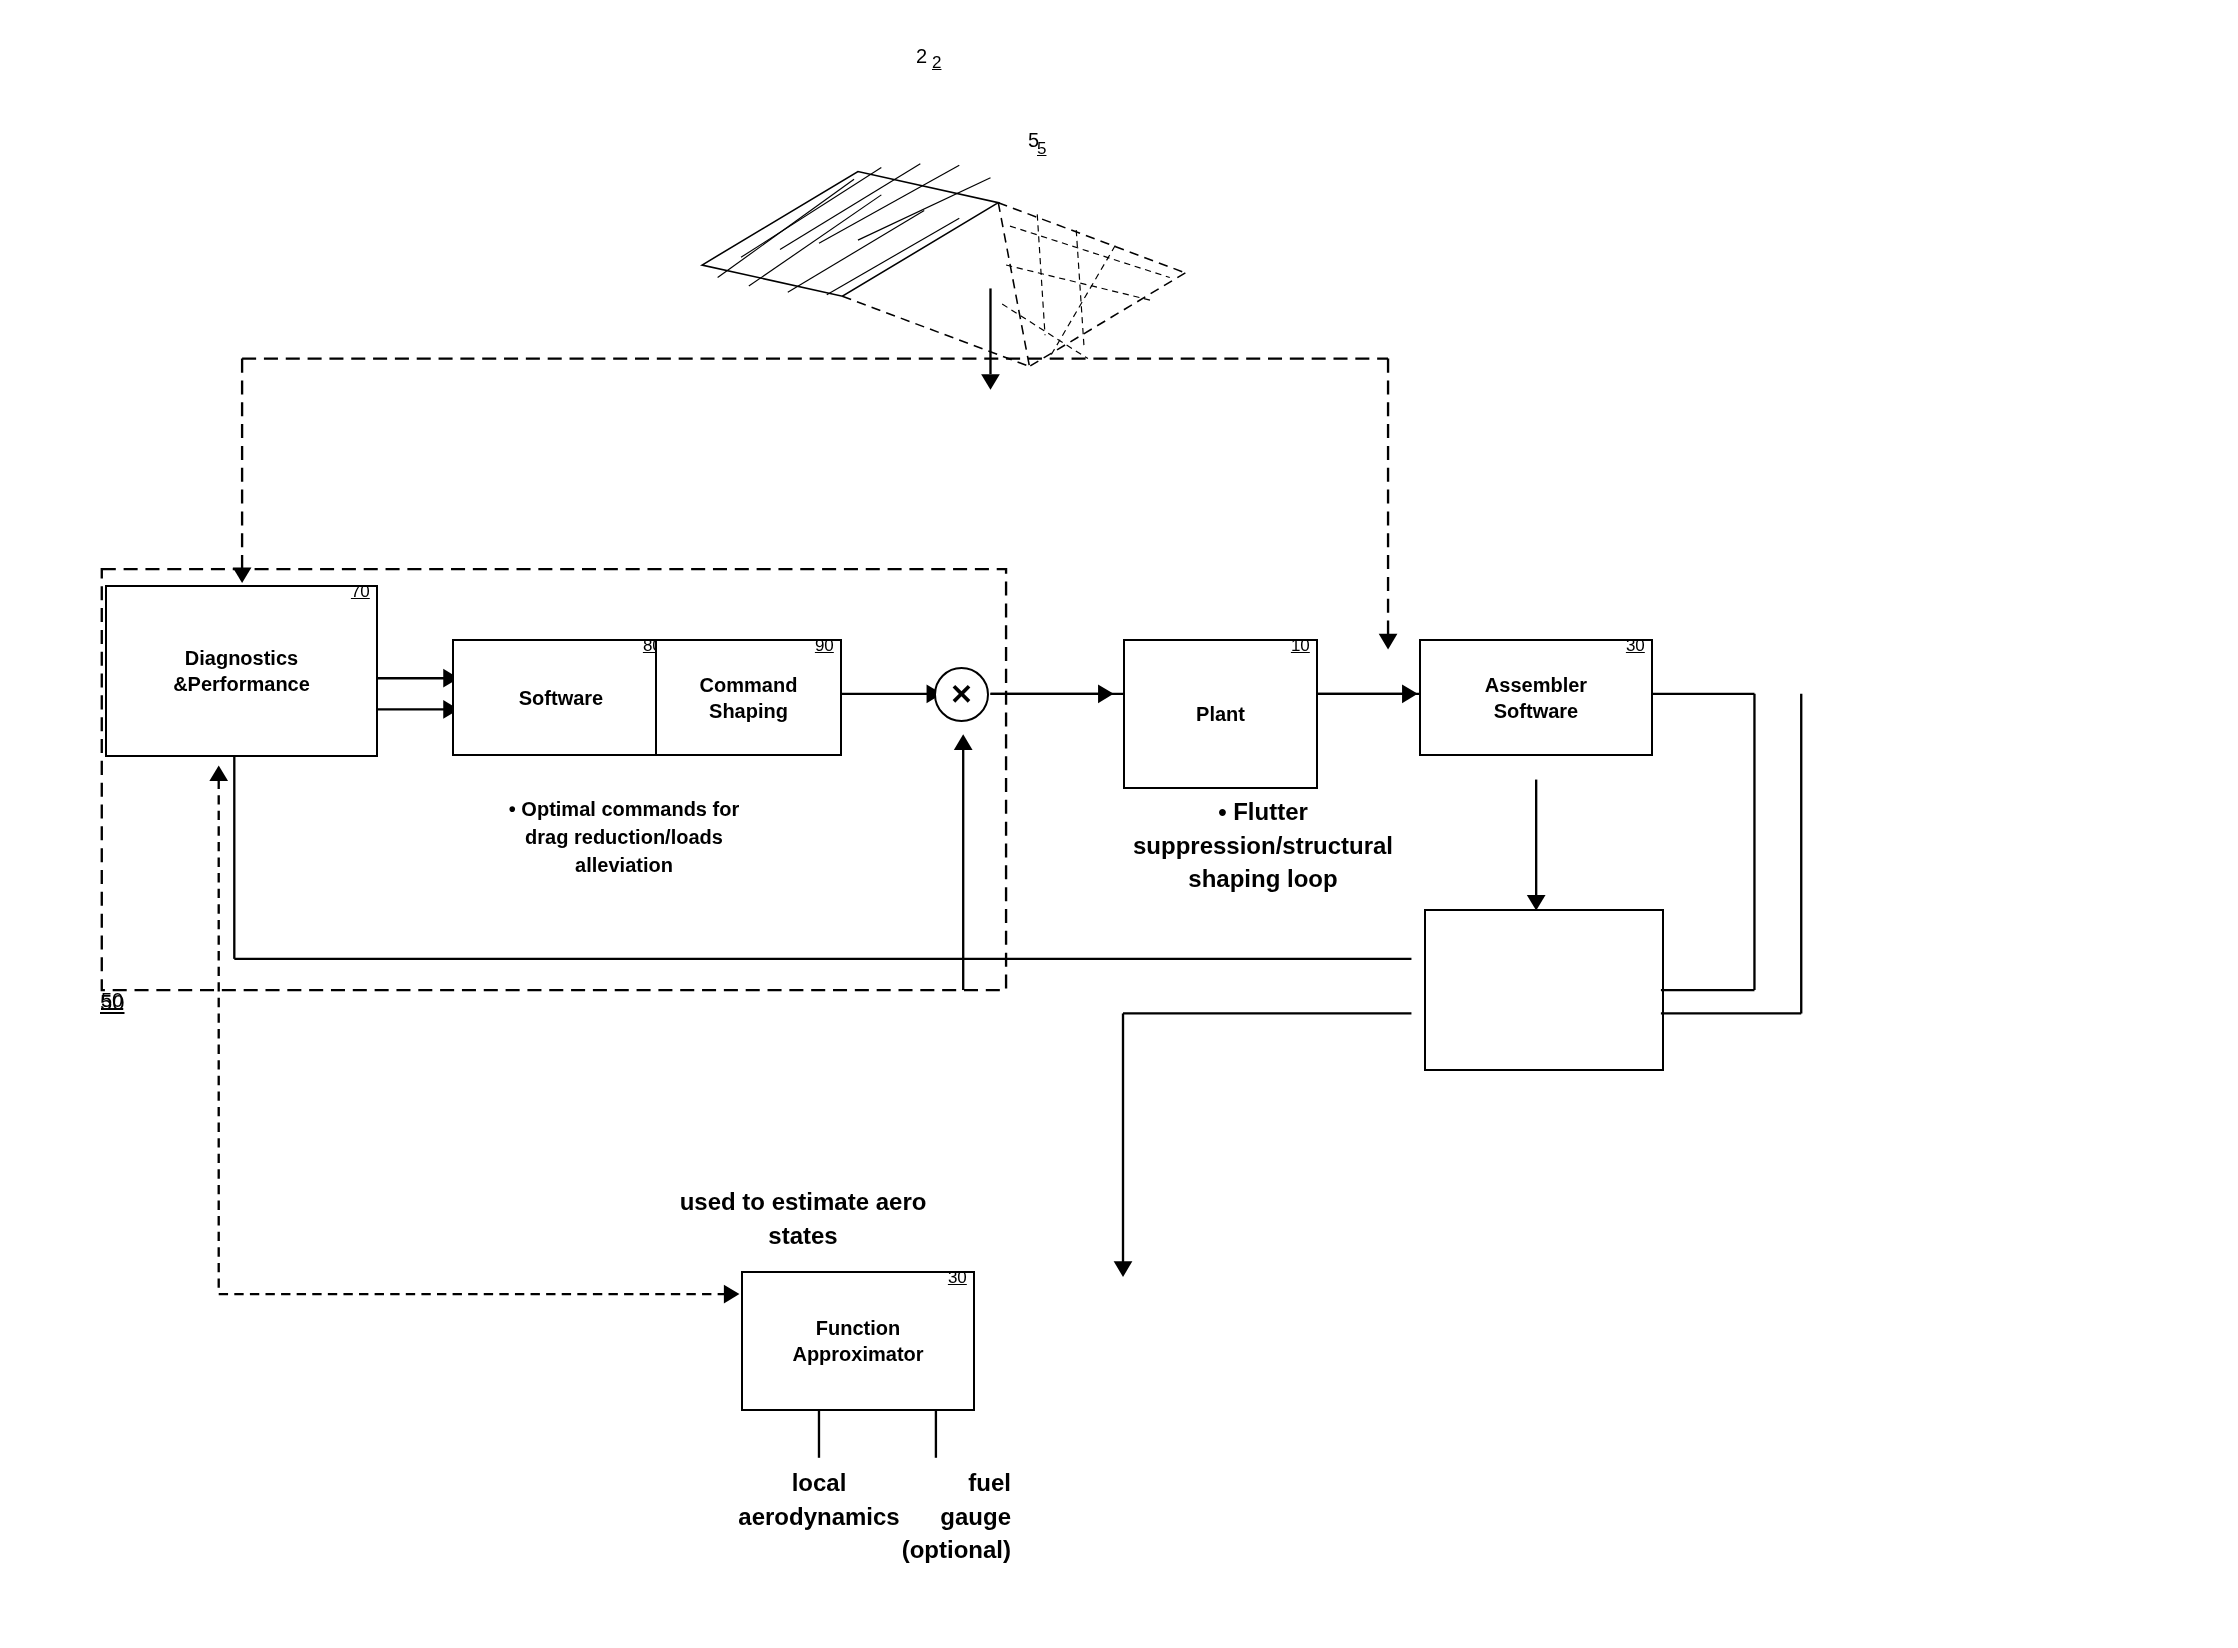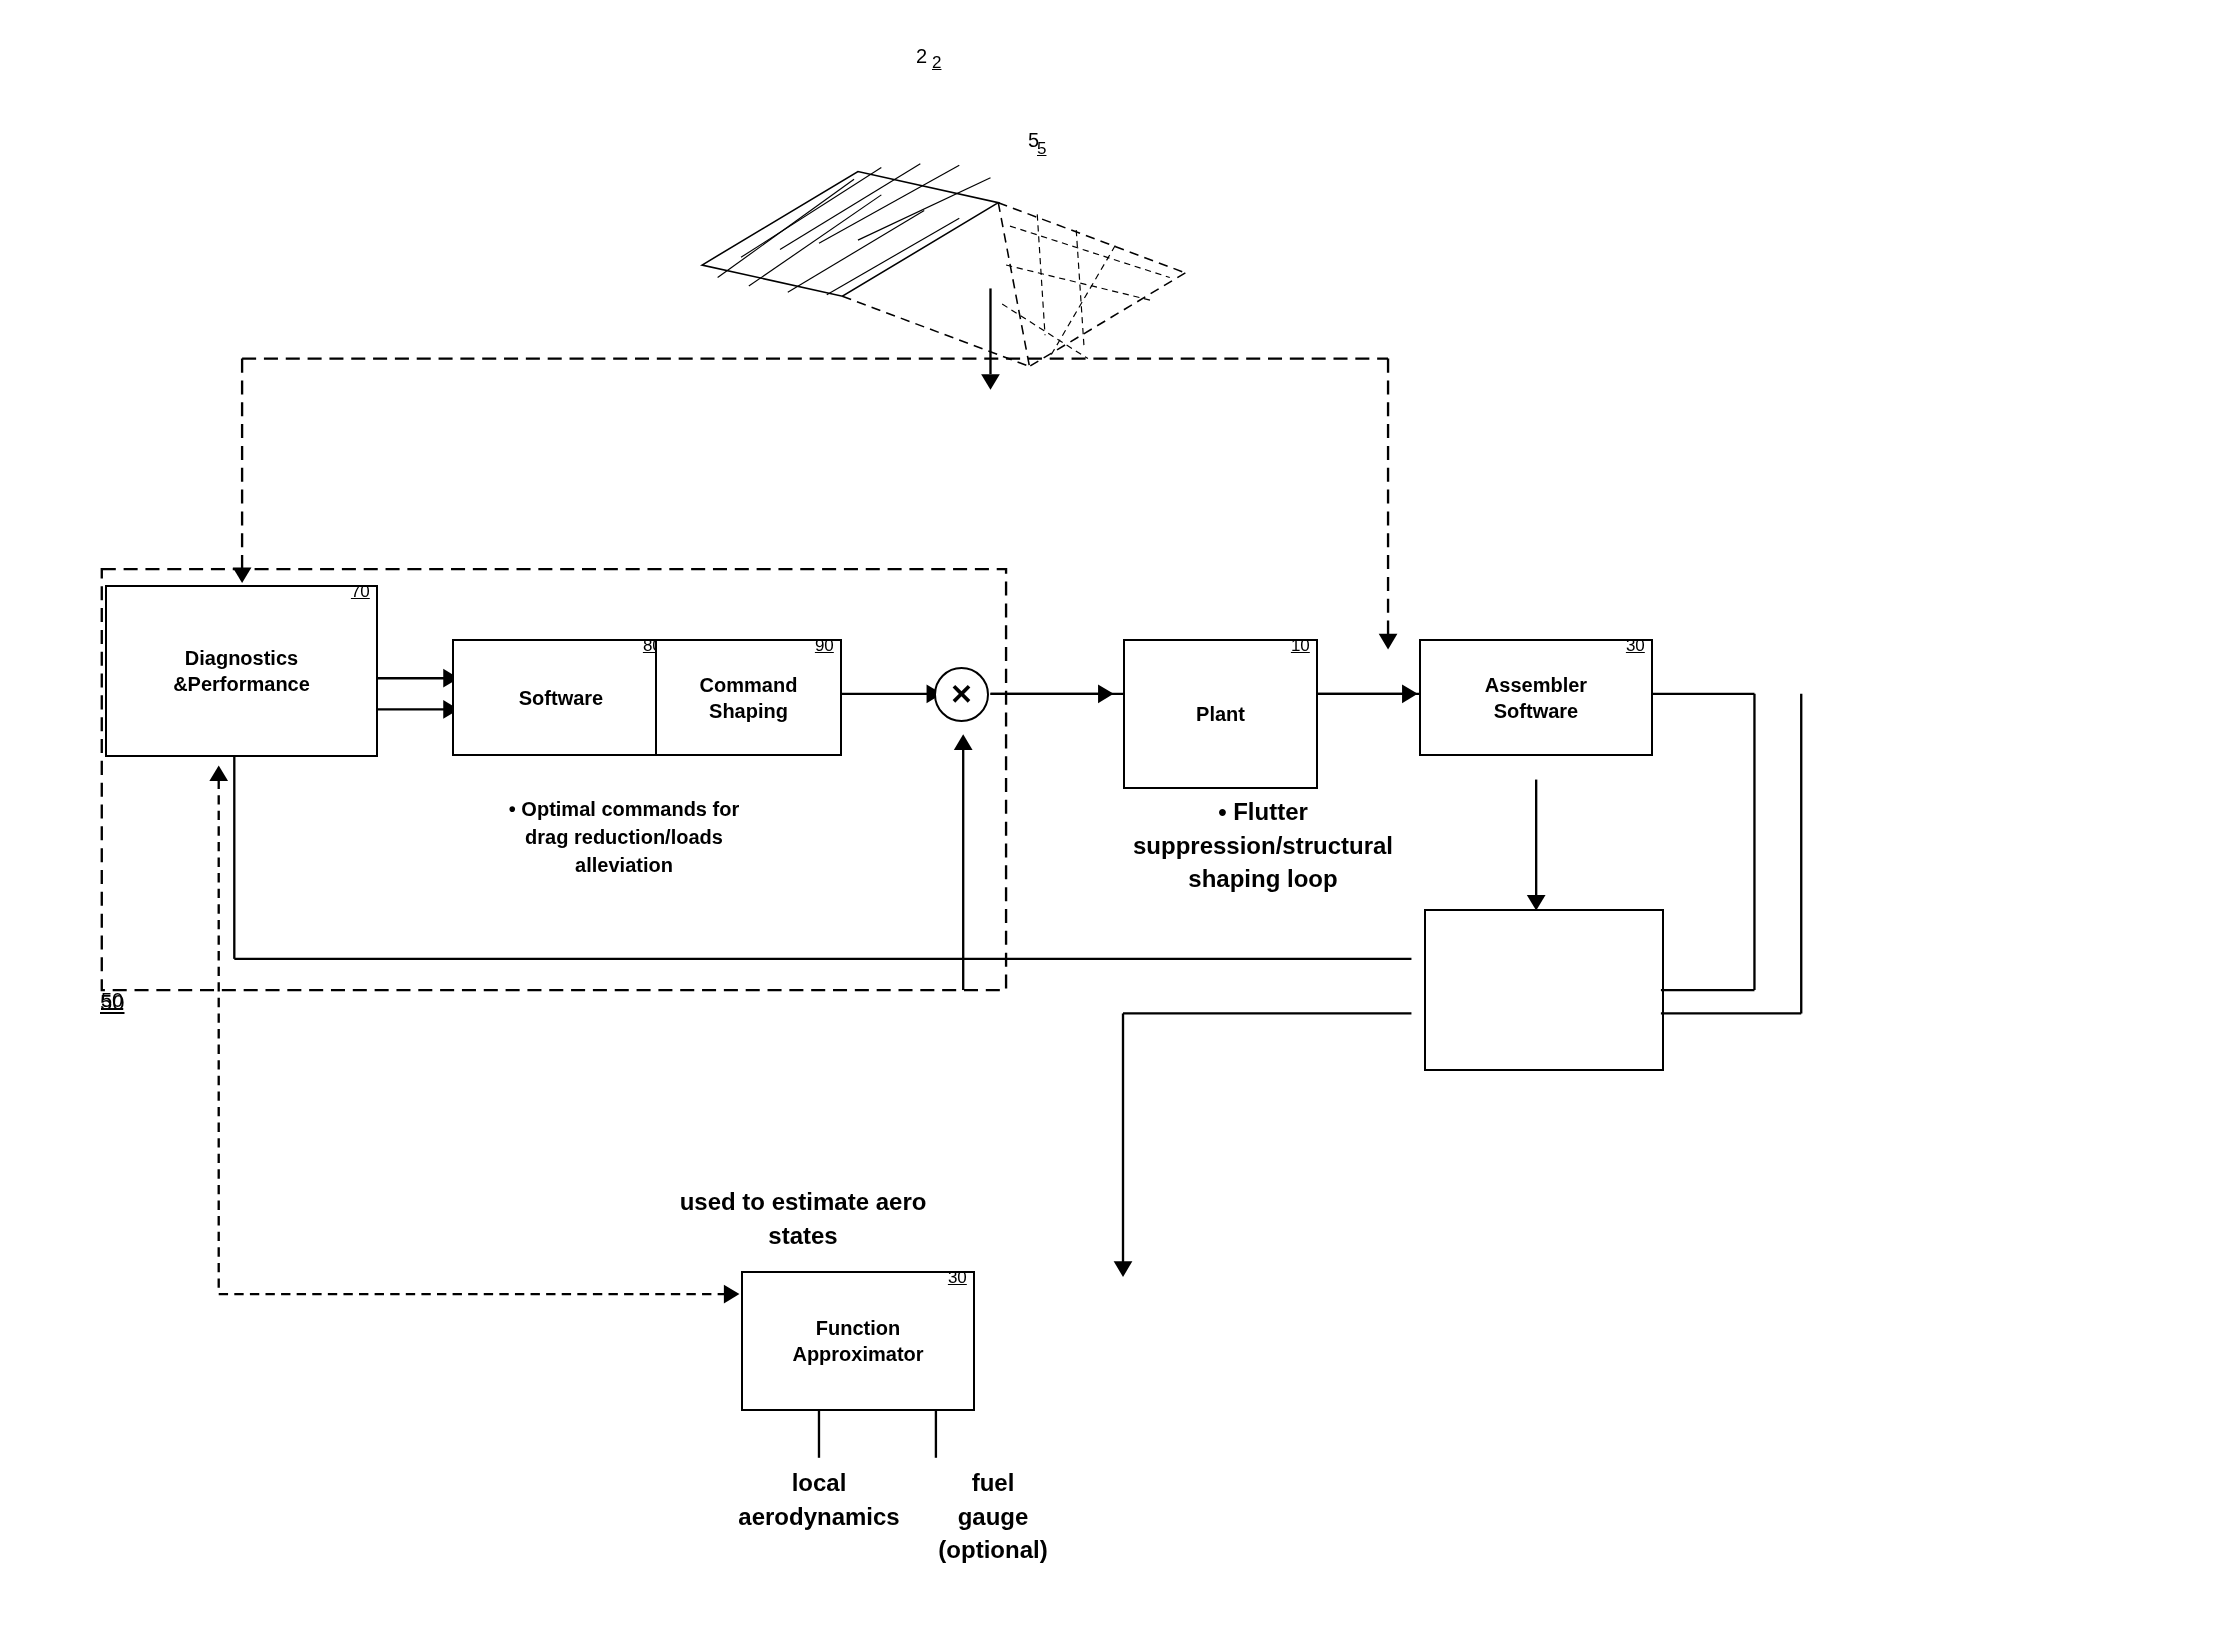--- a/index.html
+++ b/index.html
@@ -227,18 +227,18 @@
   </div>
 
   <div class="label-text-bold" style="left:437px; top:795px; width:374px;">• Optimal commands for<br>drag reduction/loads<br>alleviation</div>
 
   <div class="label-text" style="left:1107px; top:795px; width:312px;">• Flutter<br>suppression/structural<br>shaping loop</div>
 
   <div class="label-text" style="left:655px; top:1185px; width:296px;">used to estimate aero<br>states</div>
 
   <div class="label-text" style="left:733px; top:1466px; width:172px;">local<br>aerodynamics</div>
 
-  <div class="label-text" style="left:923px; top:1466px; width:140px;">fuel<br>gauge<br>(optional)</div>
+  <div class="label-text" style="left:871px; top:1466px; width:140px;text-align:right;">fuel<br>gauge<br>(optional)</div>
 
   <div style="position:absolute; left:100px; top:990px; font-size:22px; text-decoration:underline;">50</div>
 
 </div>
 
 
 </body></html>

